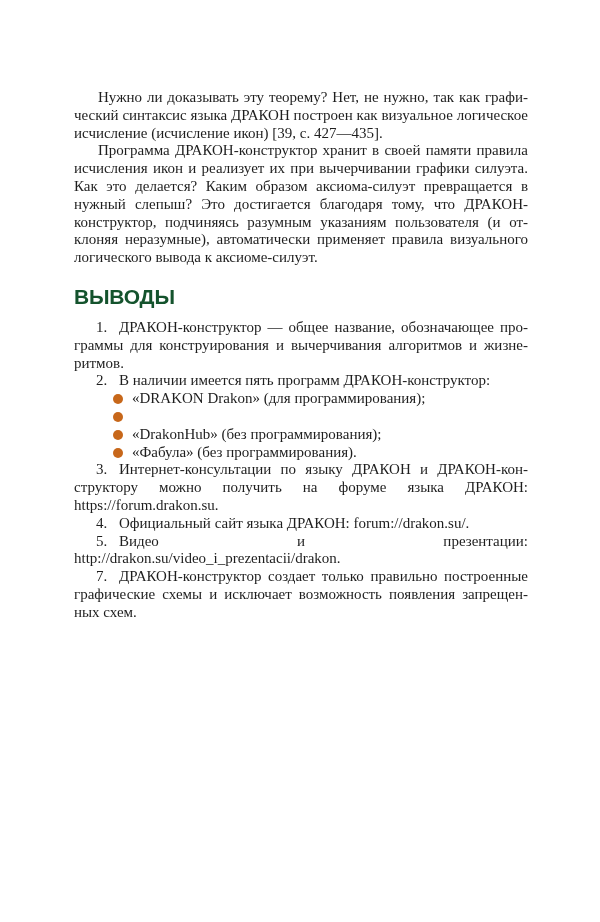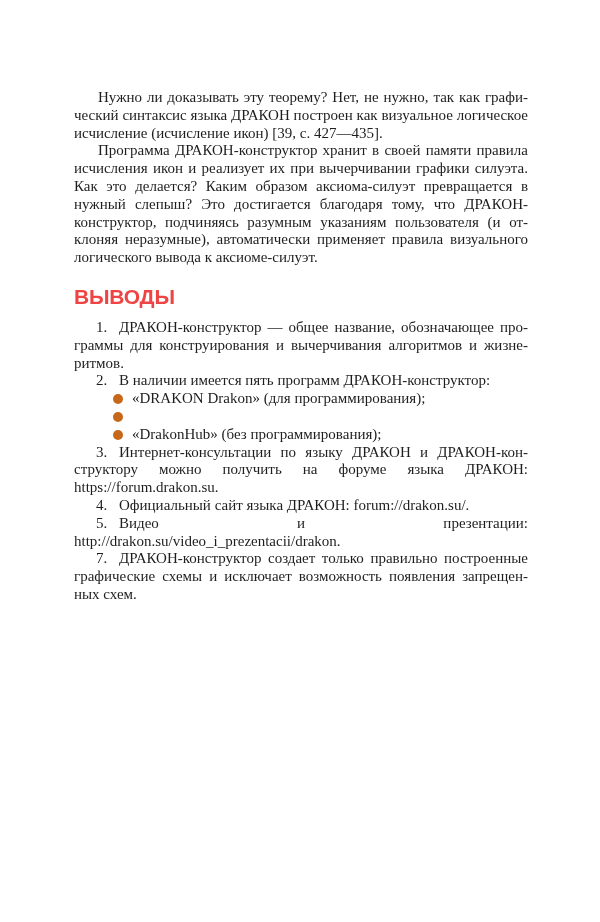--- a/index.html
+++ b/index.html
@@ -28,21 +28,21 @@
     hyphens: manual;
     -webkit-hyphens: manual;
     overflow-wrap: break-word;
   }
   .heading {
     font-family: "Liberation Sans", sans-serif;
     font-weight: 700;
     font-size: 21px;
     line-height: 21px;
     letter-spacing: -0.2px;
-    color: #ef4444;
+    color: #14532d;
     margin: 19px 0 12px 0;
     text-align: left;
     text-indent: 0;
   }
   ol.items { list-style: none; }
   ol.items > li { display: block; }
   .item-para {
     text-indent: 22px;
   }
   .num {
@@ -80,20 +80,21 @@
     <ol class="items" id="items">
         <li>
           <p class="para item-para"><span class="num">1.</span><span>ДРАКОН-конструктор — общее название, обозначающее про­граммы для конструирования и вычерчивания алгоритмов и жизне­ритмов.</span></p>
         </li>
         <li>
           <p class="para item-para"><span class="num">2.</span><span>В наличии имеется пять программ ДРАКОН-конструктор:</span></p>
           <ul class="bullets">
             <li class="bullet-item"><span class="dot"></span><span>«DRAKON Drakon» (для программирования);</span></li>
             <li class="bullet-item"><span class="dot"></span></li>
             <li class="bullet-item"><span class="dot"></span><span>«DrakonHub» (без программирования);</span></li>
+            <li class="bullet-item"><span class="dot"></span><span>«Фабула» (без программирования).</span></li>
           </ul>
         </li>
         <li>
           <p class="para item-para"><span class="num">3.</span><span>Интернет-консультации по языку ДРАКОН и ДРАКОН-кон­структору можно получить на форуме языка ДРАКОН: https://forum.drakon.su.</span></p>
         </li>
         <li>
           <p class="para item-para"><span class="num">4.</span><span>Официальный сайт языка ДРАКОН: forum://drakon.su/.</span></p>
         </li>
         <li>
           <p class="para item-para"><span class="num">5.</span><span>Видео и презентации: http://drakon.su/video_i_prezentacii/drakon.</span></p>

